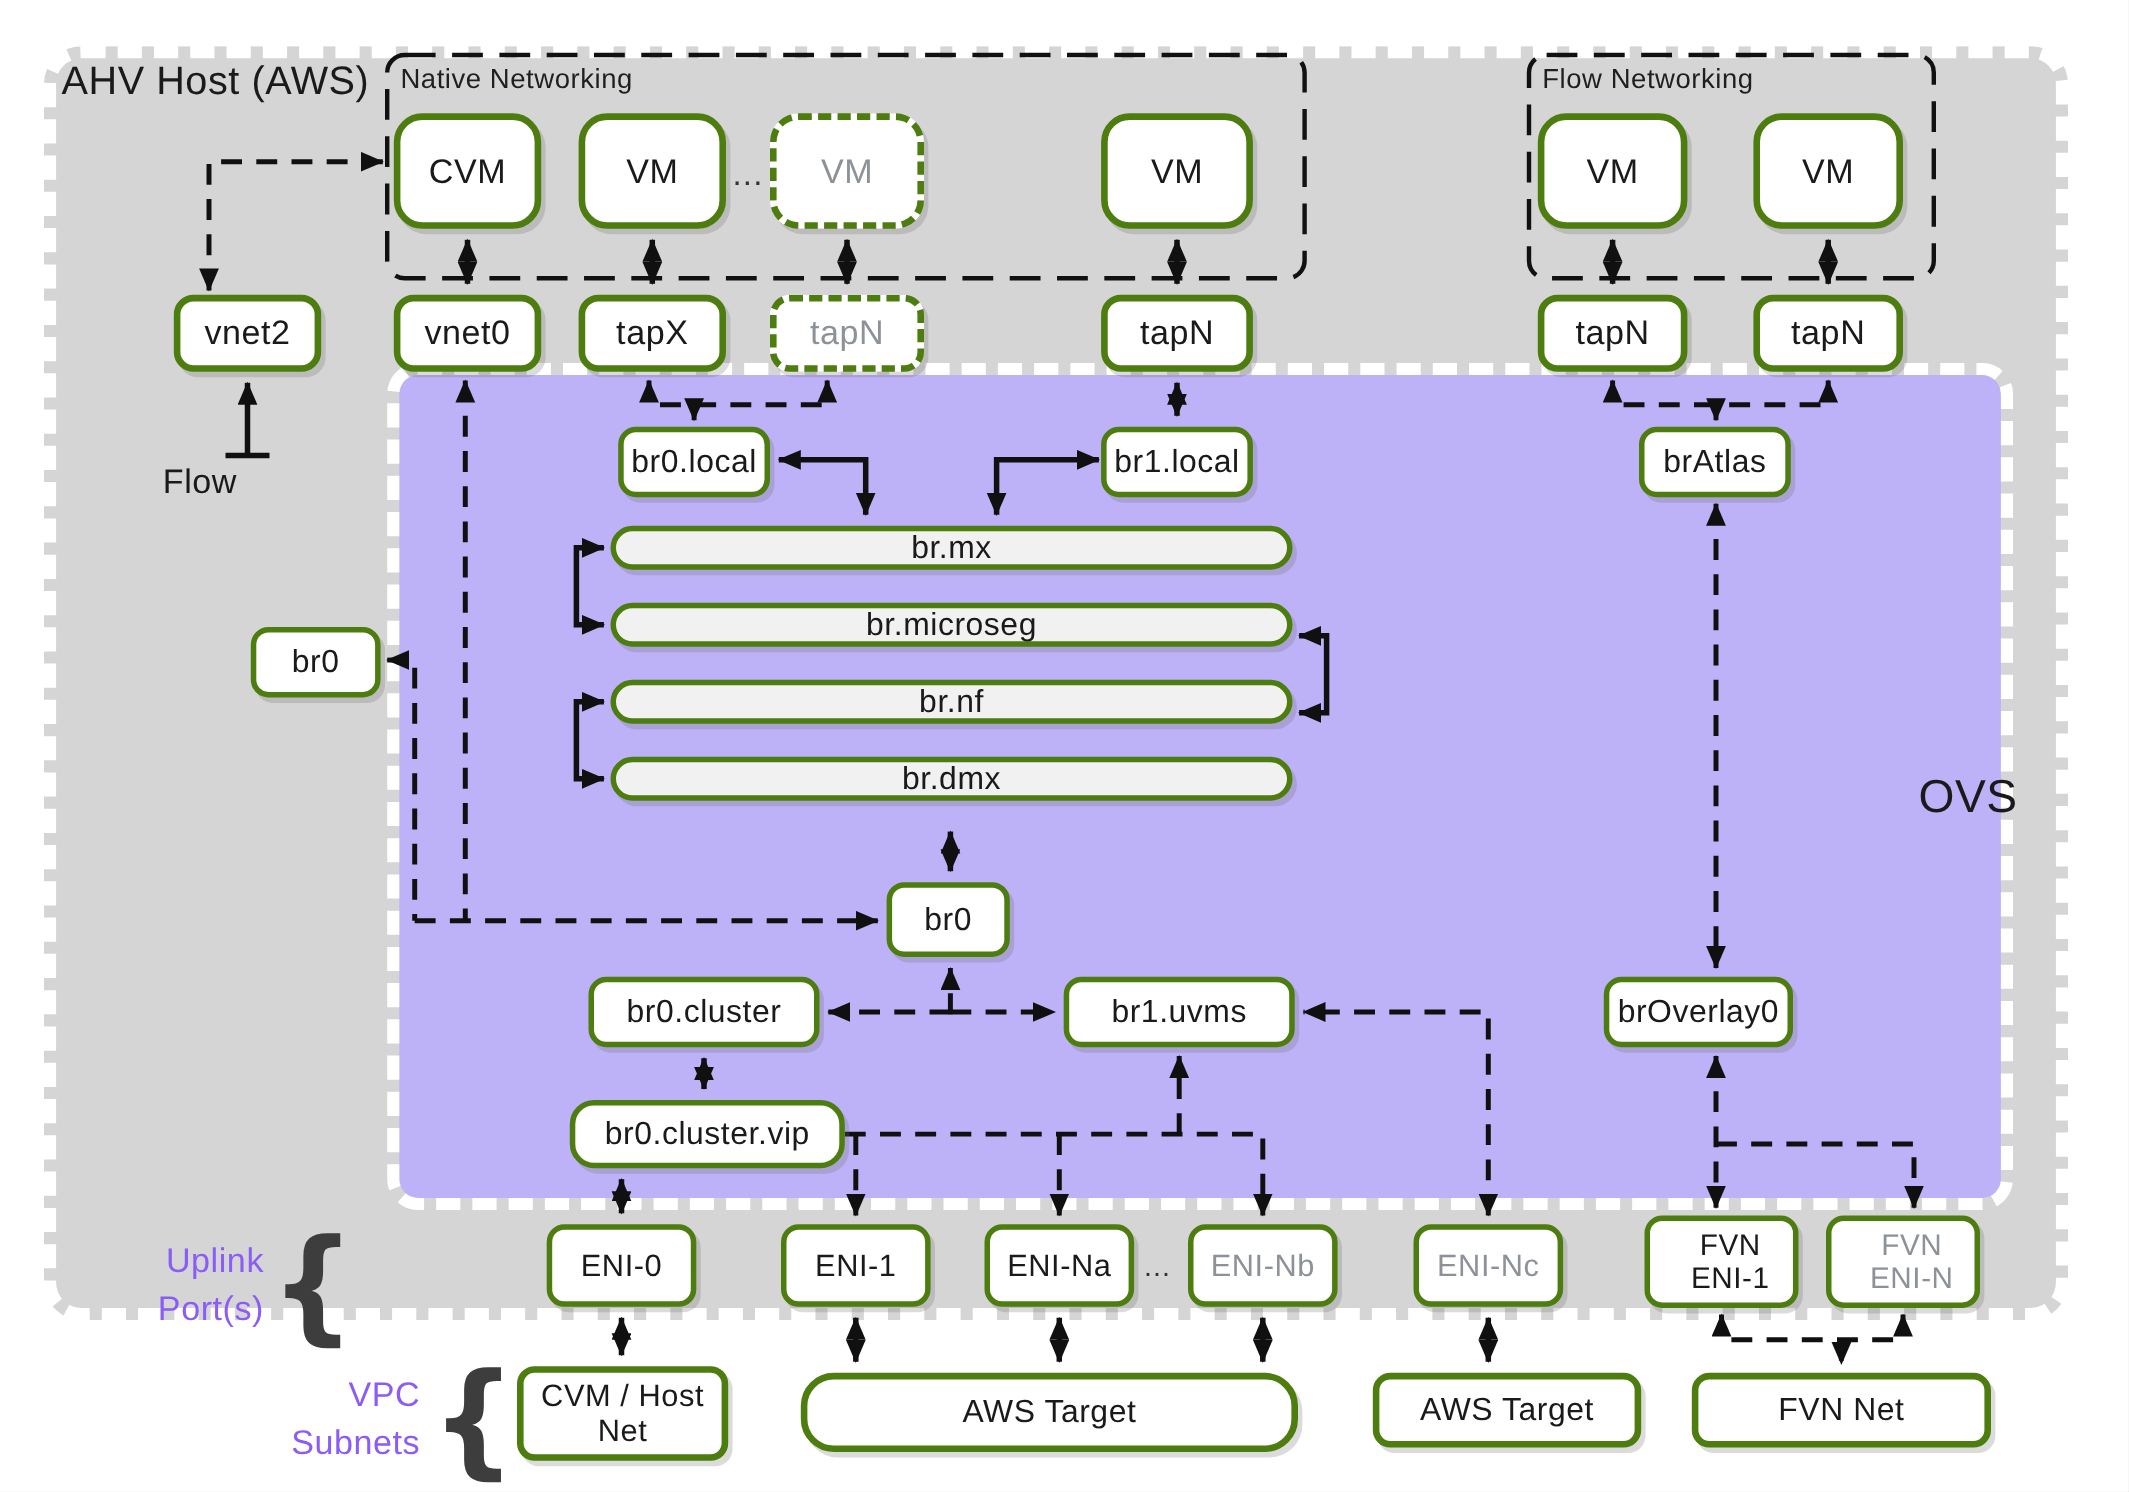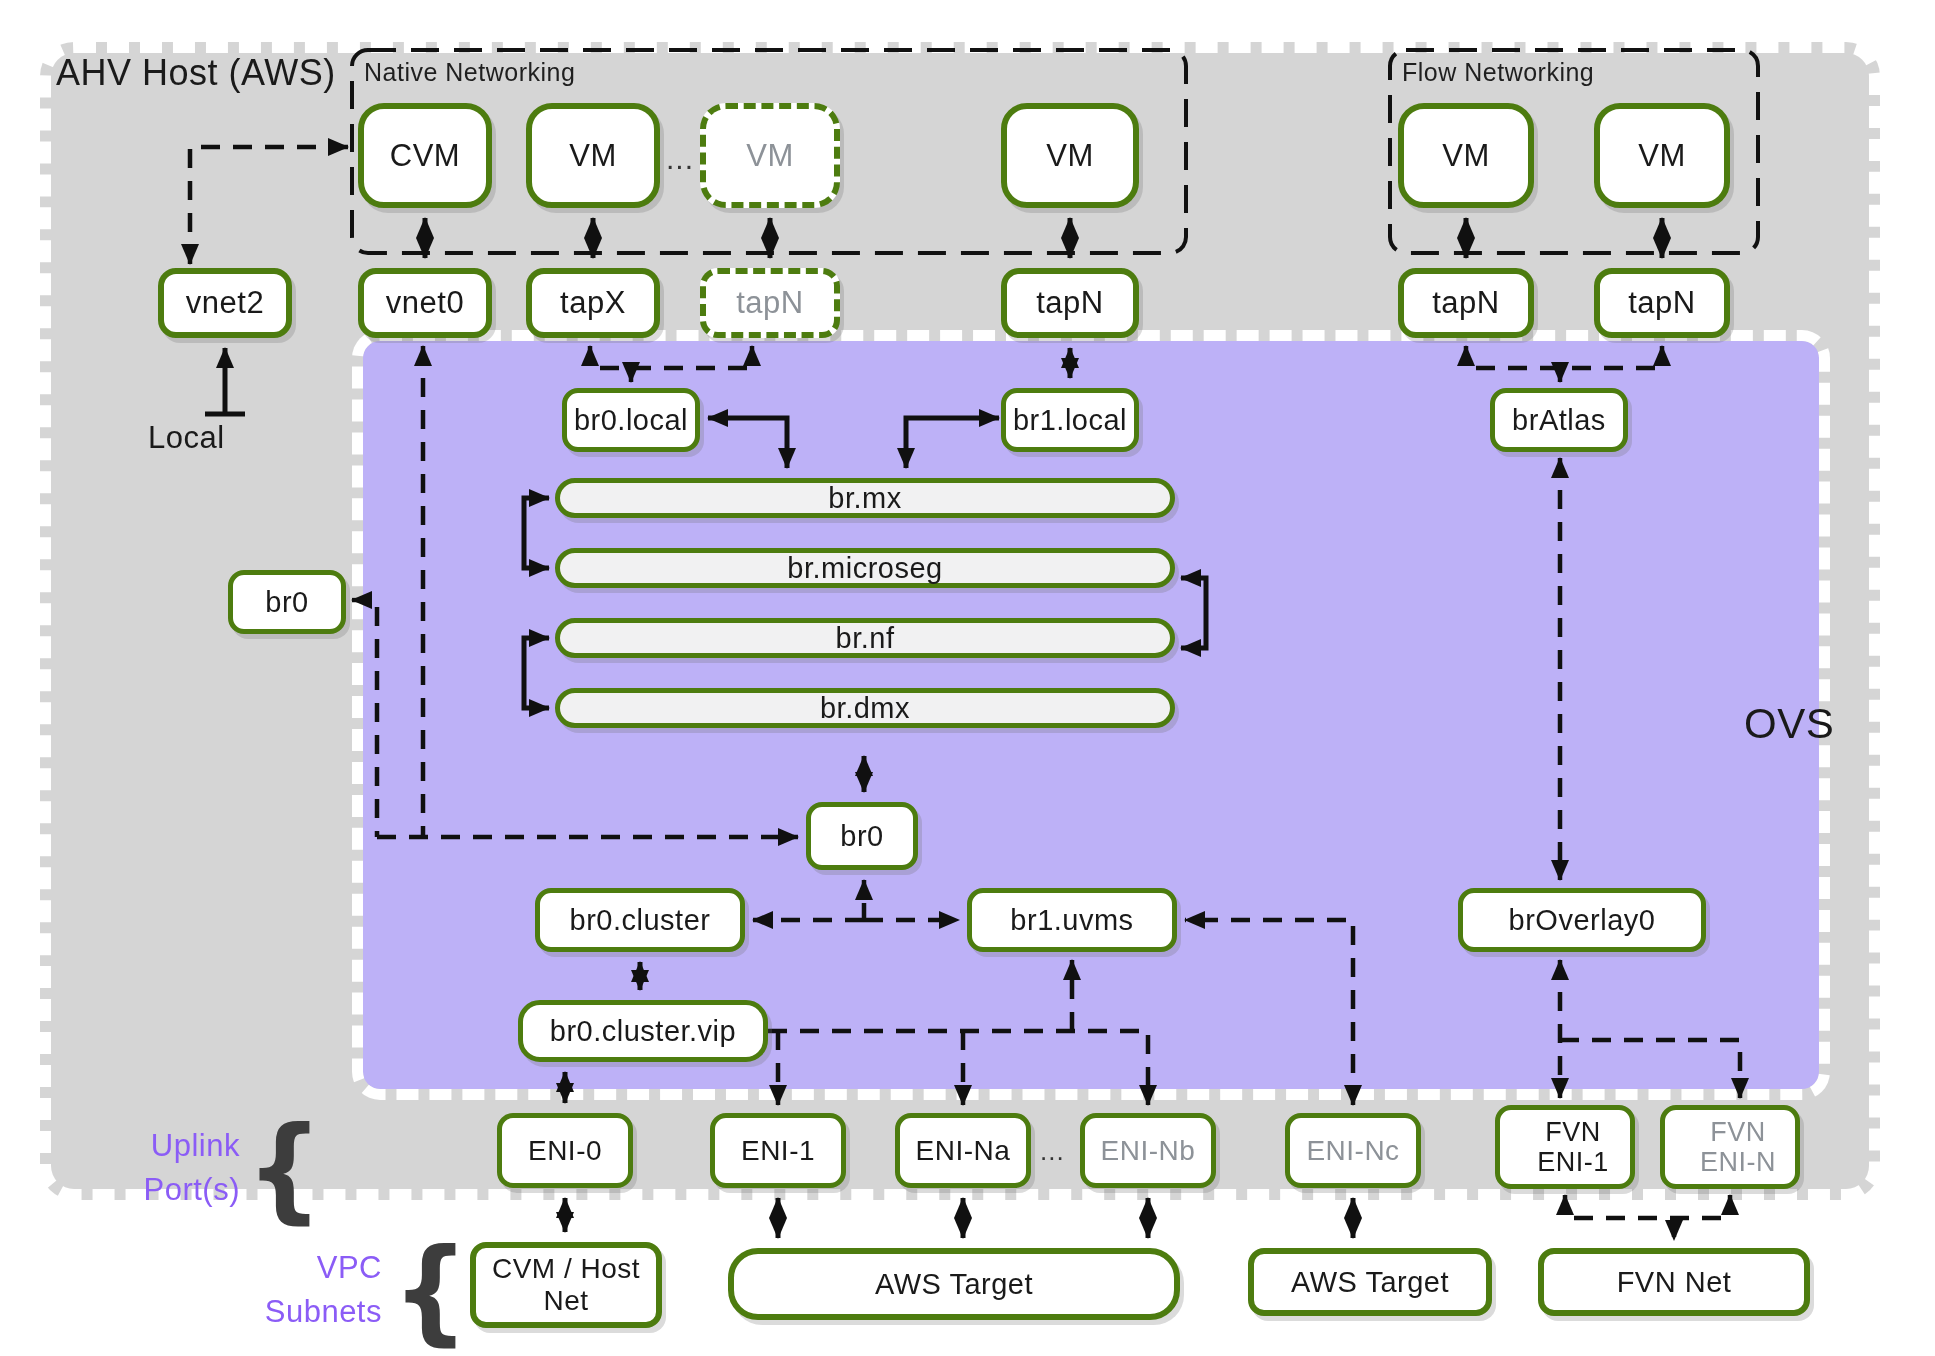--- a/index.html
+++ b/index.html
@@ -108,21 +108,21 @@
       <path d="M1353 1105 V920 H1185" marker-start="url(#mS)" marker-end="url(#mE)"></path>
       <path d="M1565 1195 V1218 H1730 V1195" marker-start="url(#mS)" marker-end="url(#mE)"></path>
       <path d="M1674 1218 V1240" marker-end="url(#mE)"></path>
     </g>
   </svg>
 
   <div class="txt title">AHV Host (AWS)</div>
   <div class="txt grp" style="left:364px;top:58px;">Native Networking</div>
   <div class="txt grp" style="left:1402px;top:58px;">Flow Networking</div>
   <div class="txt" style="left:1744px;top:700px;font-size:42px;">OVS</div>
-  <div class="txt" style="left:148px;top:420px;font-size:31px;">Local</div>
+  <div class="txt" style="left:148px;top:420px;font-size:31px;">Flow</div>
 
   <div class="node r1" style="left:358px;top:103px;width:134px;">CVM</div>
   <div class="node r1" style="left:526px;top:103px;width:134px;">VM</div>
   <div class="dots" style="left:666px;top:142px;">...</div>
   <div class="node r1 dashedb grayt" style="left:700px;top:103px;width:140px;">VM</div>
   <div class="node r1" style="left:1001px;top:103px;width:138px;">VM</div>
   <div class="node r1" style="left:1398px;top:103px;width:136px;">VM</div>
   <div class="node r1" style="left:1594px;top:103px;width:136px;">VM</div>
 
   <div class="node r2" style="left:158px;top:268px;width:134px;">vnet2</div>
@@ -140,21 +140,21 @@
   <div class="node bar" style="top:478px;">br.mx</div>
   <div class="node bar" style="top:618px;">br.nf</div>
   <div class="node bar" style="top:548px;">br.microseg</div>
   <div class="node bar" style="top:688px;">br.dmx</div>
 
   <div class="node sm" style="left:228px;top:570px;width:118px;">br0</div>
   <div class="node sm" style="left:806px;top:802px;width:112px;height:68px;">br0</div>
 
   <div class="node sm" style="left:535px;top:888px;width:210px;">br0.cluster</div>
   <div class="node sm" style="left:967px;top:888px;width:210px;">br1.uvms</div>
-  <div class="node sm" style="left:1458px;top:888px;width:248px;">brOverlay0</div>
+  <div class="node sm" style="left:1458px;top:888px;width:172px;">brOverlay0</div>
   <div class="node vip" style="left:518px;top:1000px;width:250px;">br0.cluster.vip</div>
 
   <div class="node eni" style="left:497px;top:1113px;width:136px;">ENI-0</div>
   <div class="node eni" style="left:710px;top:1113px;width:136px;">ENI-1</div>
   <div class="node eni" style="left:895px;top:1113px;width:136px;">ENI-Na</div>
   <div class="dots" style="left:1040px;top:1136px;font-size:26px;">...</div>
   <div class="node eni grayt" style="left:1080px;top:1113px;width:136px;">ENI-Nb</div>
   <div class="node eni grayt" style="left:1285px;top:1113px;width:136px;">ENI-Nc</div>
   <div class="node eni two" style="left:1495px;top:1105px;width:140px;height:84px;">
     <span>FVN</span>

